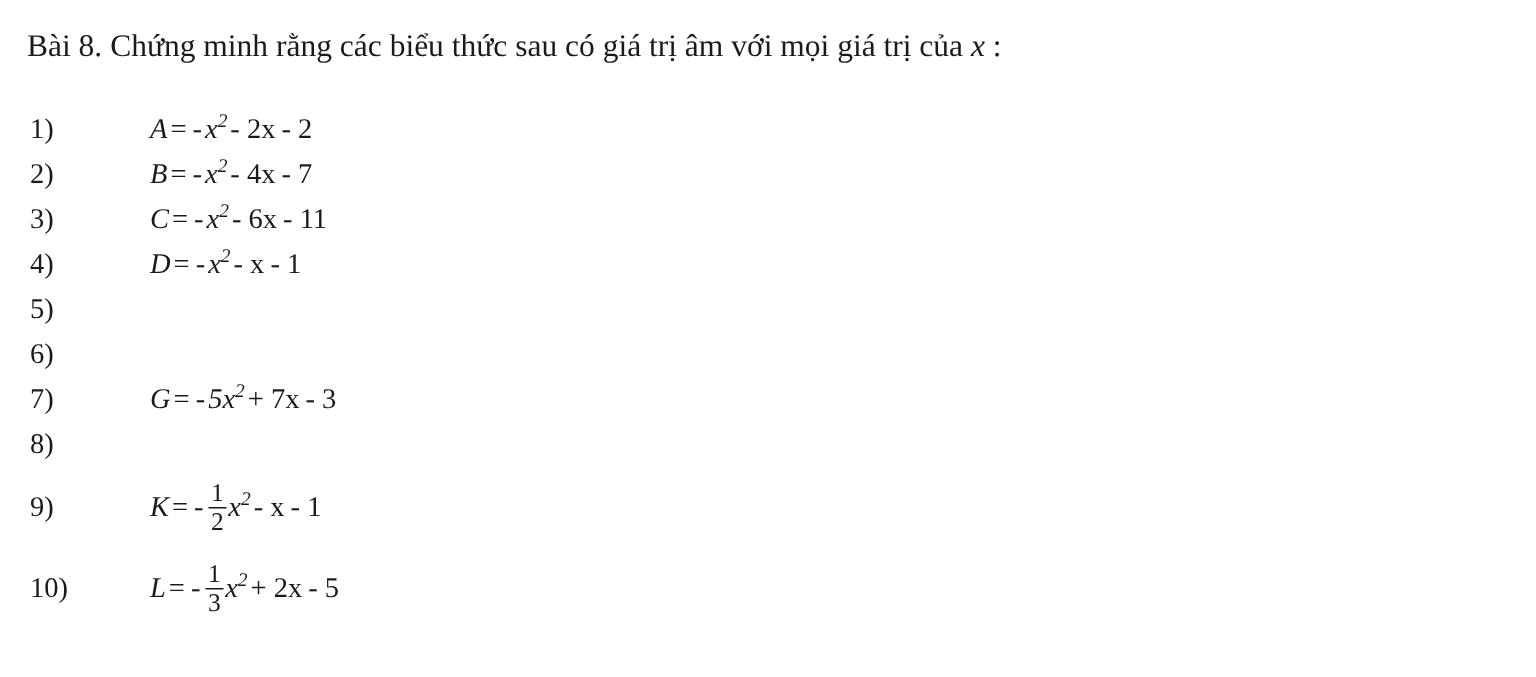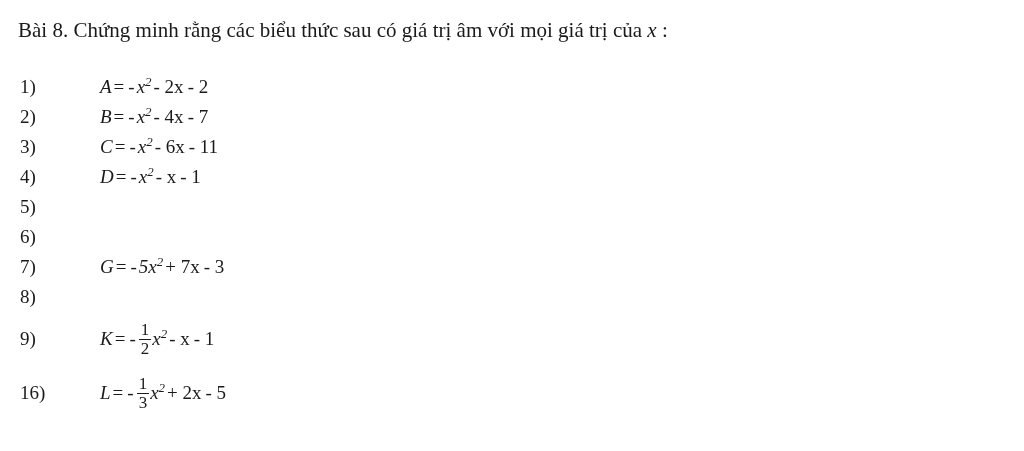--- a/index.html
+++ b/index.html
@@ -167,20 +167,20 @@
     </div>
 
     <div class="row tall">
       <span class="num">9)</span>
       <span class="expr">
         <span class="mi">K</span><span class="mo">=</span><span class="mo">-</span><span class="frac"><span class="numer">1</span><span class="denom">2</span></span><span class="mi">x</span><sup class="exp">2</sup><span class="mo">- x</span><span class="mo">- 1</span>
       </span>
     </div>
 
     <div class="row tall">
-      <span class="num">16)</span>
+      <span class="num">10)</span>
       <span class="expr">
         <span class="mi">L</span><span class="mo">=</span><span class="mo">-</span><span class="frac"><span class="numer">1</span><span class="denom">3</span></span><span class="mi">x</span><sup class="exp">2</sup><span class="mo">+ 2x</span><span class="mo">- 5</span>
       </span>
     </div>
 
   </div>
 </div>
 
 </body></html>

